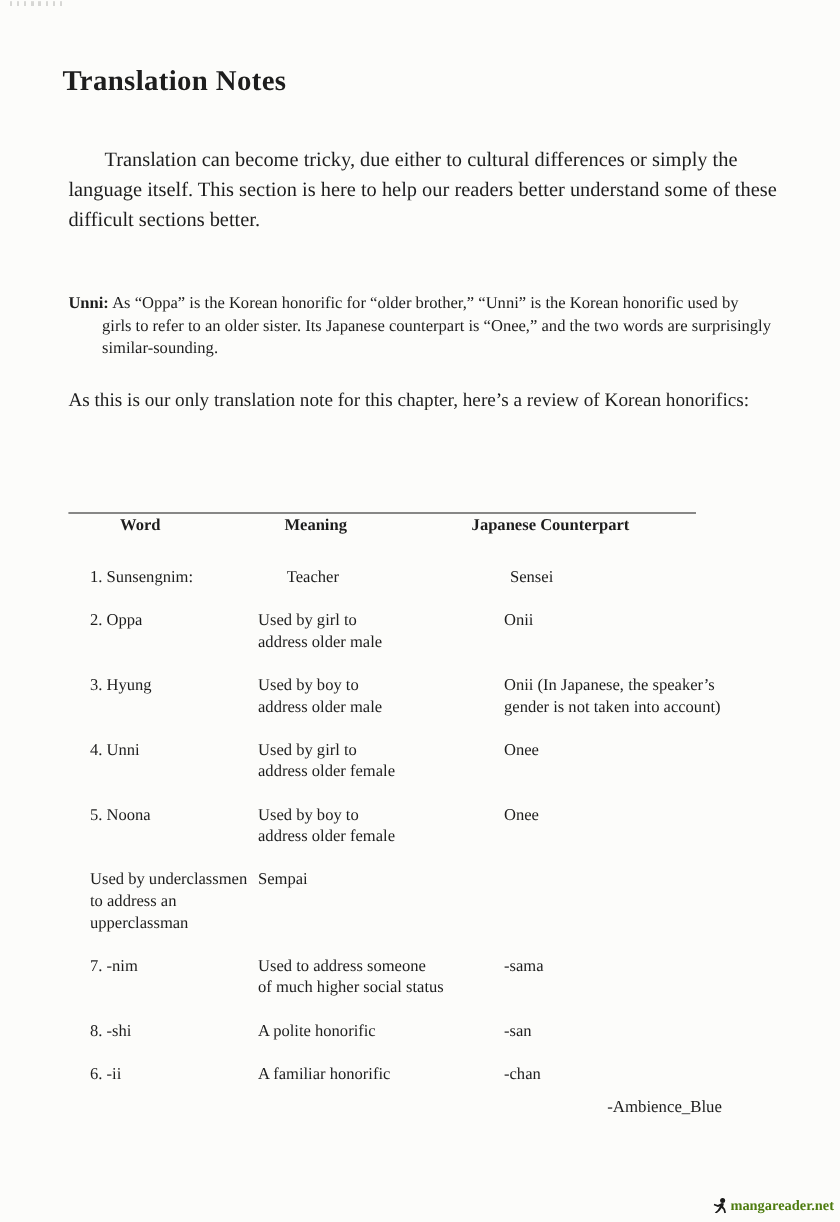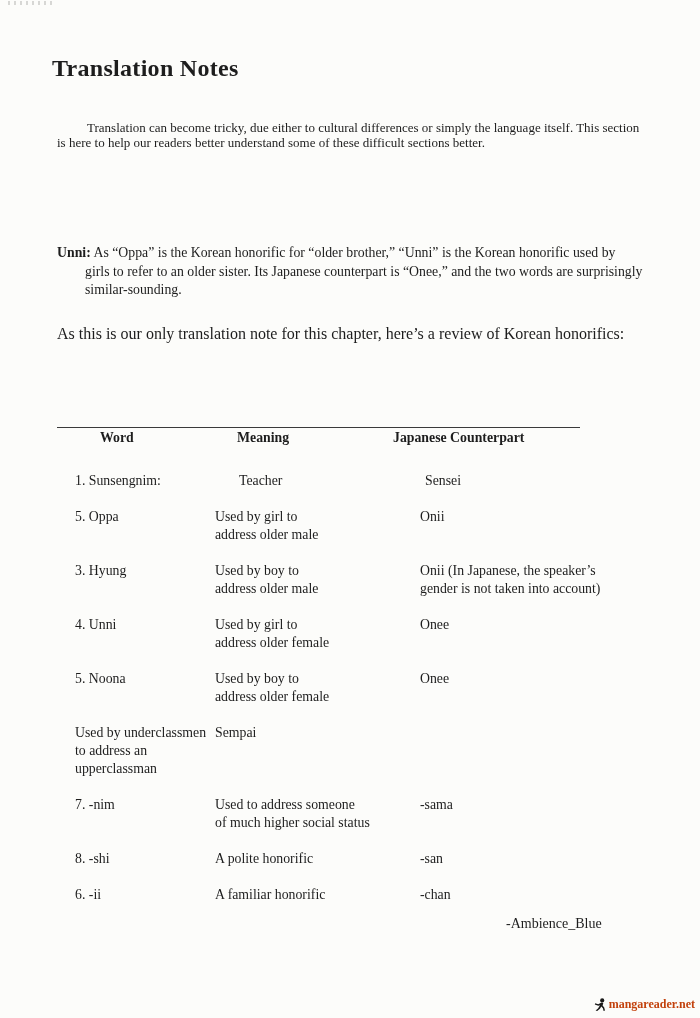--- a/index.html
+++ b/index.html
@@ -15,21 +15,21 @@
     position: absolute; top: 1px; left: 8px; width: 46px; height: 4px;
     background: repeating-linear-gradient(90deg, #b9b9b6 0 2px, transparent 2px 6px);
     opacity: .55;
   }
   .title {
     position: absolute; top: 55px; left: 52px;
     font-size: 24px; font-weight: bold; letter-spacing: .3px;
   }
   .intro {
     position: absolute; top: 120px; left: 57px; width: 592px;
-    font-size: 13px; line-height: 15px;
+    font-size: 17px; line-height: 25px;
   }
   .intro p { text-indent: 30px; }
   .note {
     position: absolute; top: 244px; left: 57px; width: 586px;
     font-size: 13.8px; line-height: 18.5px;
     padding-left: 28px; text-indent: -28px;
   }
   .note b { font-weight: bold; }
   .review {
     position: absolute; top: 325px; left: 57px; width: 600px;
@@ -50,21 +50,21 @@
   .rows .row:first-child .cell-meaning { padding-left: 24px; }
   .rows .row:first-child .cell-counterpart { padding-left: 5px; }
   .signature {
     position: absolute; top: 916px; left: 487px;
     font-size: 14px;
     margin-left: 19px;
   }
   .watermark {
     position: absolute; right: 5px; bottom: 6px;
     display: flex; align-items: center; gap: 2px;
-    font-size: 12px; font-weight: bold; color: #c2410c;
+    font-size: 12px; font-weight: bold; color: #4d7c0f;
   }
   .watermark .logo { width: 13px; height: 13px; display: inline-block; }
 </style>
 </head>
 <body>
 
 <div class="scan-artifact"></div>
 
 <h1 class="title">Translation Notes</h1>
 
@@ -83,21 +83,21 @@
     <span class="th-counterpart">Japanese Counterpart</span>
     <div class="rule" style="margin-top:29px"></div>
   </div>
   <div class="rows">
     <div class="row">
       <div class="cell cell-word">1. Sunsengnim:</div>
       <div class="cell cell-meaning">Teacher</div>
       <div class="cell cell-counterpart">Sensei</div>
     </div>
     <div class="row">
-      <div class="cell cell-word">5. Oppa</div>
+      <div class="cell cell-word">2. Oppa</div>
       <div class="cell cell-meaning">Used by girl to
 address older male</div>
       <div class="cell cell-counterpart">Onii</div>
     </div>
     <div class="row">
       <div class="cell cell-word">3. Hyung</div>
       <div class="cell cell-meaning">Used by boy to
 address older male</div>
       <div class="cell cell-counterpart">Onii (In Japanese, the speaker’s
 gender is not taken into account)</div>

